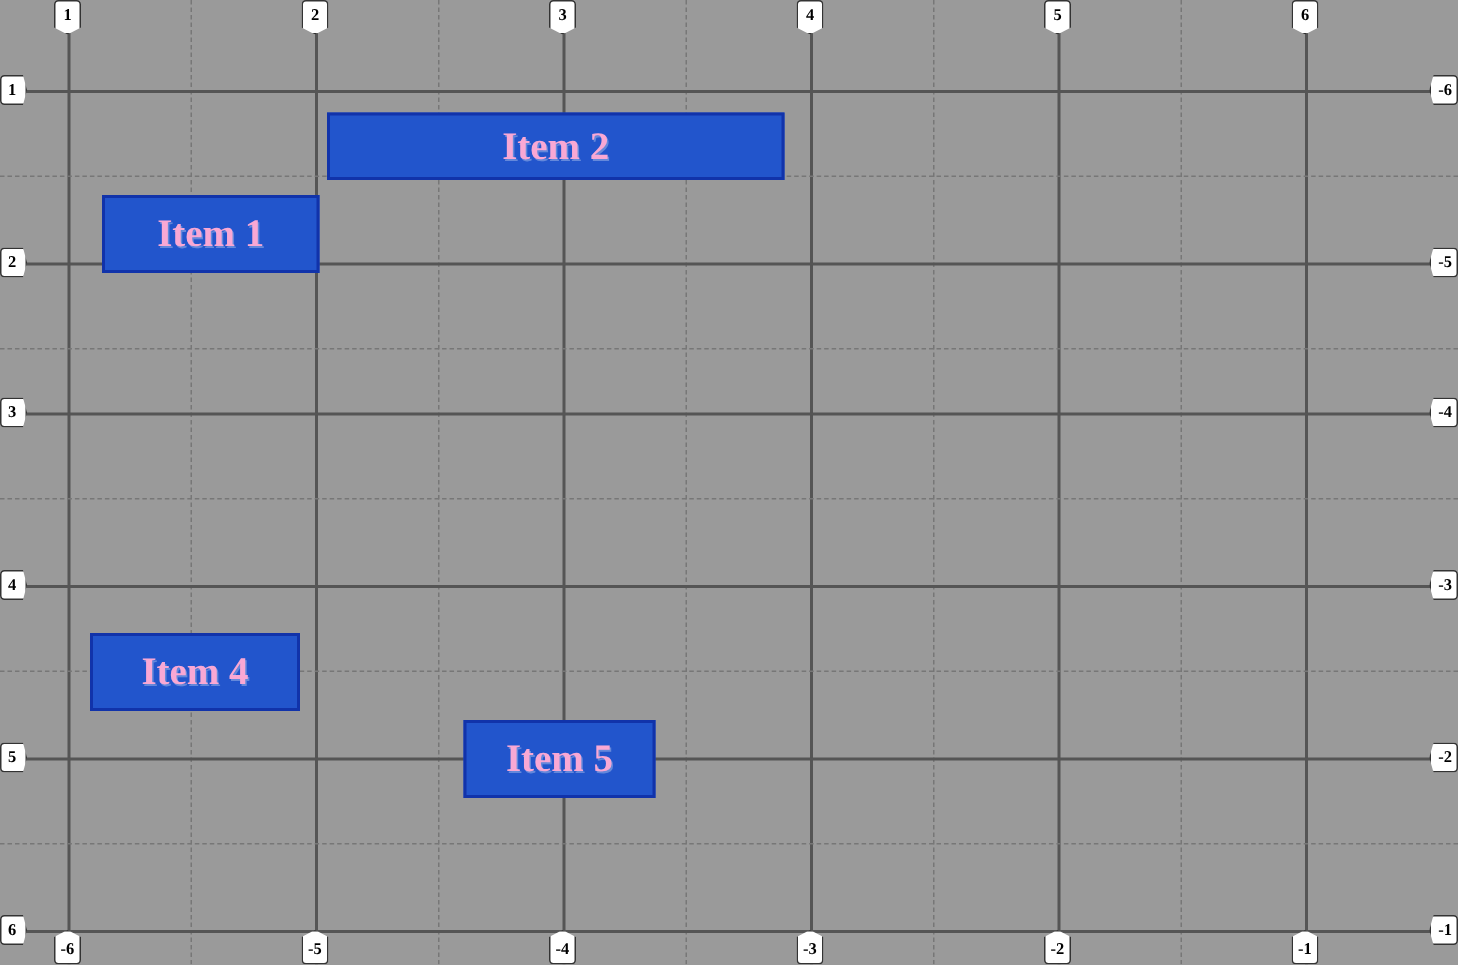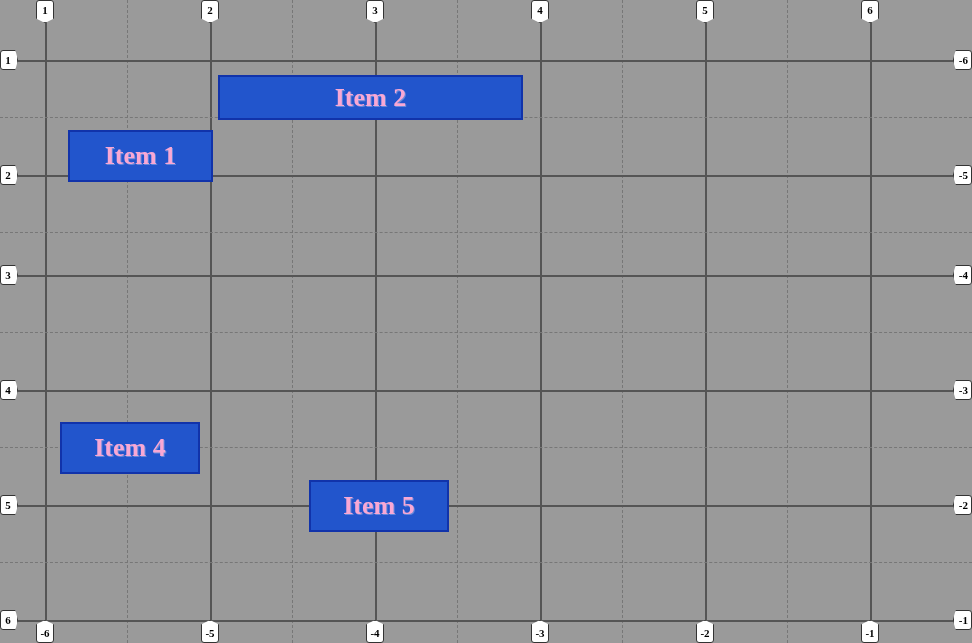--- a/index.html
+++ b/index.html
@@ -140,19 +140,19 @@
     <div class="axis-label right" style="top: 275px; right: 0px;">-4</div>
     <div class="axis-label right" style="top: 390px; right: 0px;">-3</div>
     <div class="axis-label right" style="top: 505px; right: 0px;">-2</div>
     <div class="axis-label right" style="top: 620px; right: 0px;">-1</div>
     <div class="item" style="left: 68px; top: 130px; width: 145px; height: 52px;">
       <span class="item-label">Item 1</span>
     </div>
     <div class="item" style="left: 218px; top: 75px; width: 305px; height: 45px;">
       <span class="item-label">Item 2</span>
     </div>
-    <div class="item" style="left: 309px; top: 480px; width: 140px; height: 52px;">
+    <div class="item" style="left: 309px; top: 480px; width: 128px; height: 52px;">
       <span class="item-label">Item 5</span>
     </div>
     <div class="item" style="left: 60px; top: 422px; width: 140px; height: 52px;">
       <span class="item-label">Item 4</span>
     </div>
   </div>
 
 </body></html>

